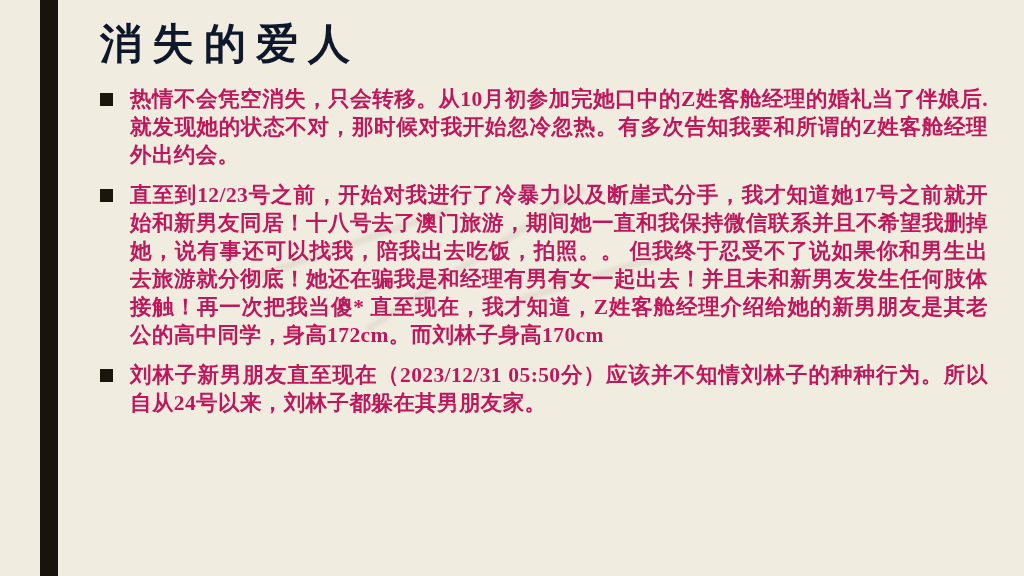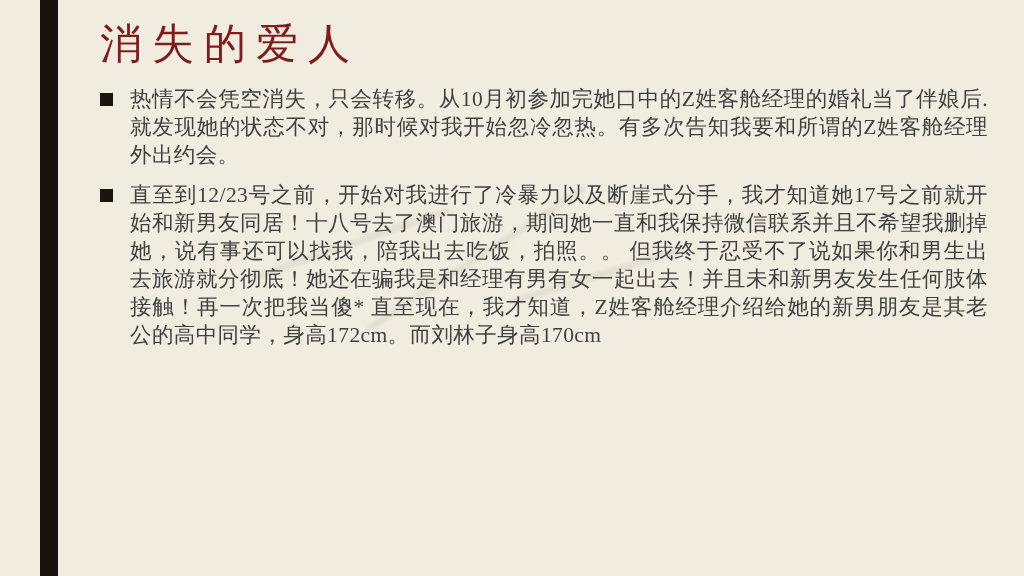--- a/index.html
+++ b/index.html
@@ -27,36 +27,37 @@
   .content {
     position: absolute;
     left: 100px;
     top: 18px;
     width: 895px;
   }
   .title {
     margin: 0 0 15px 0;
     font-size: 42px;
     line-height: 52px;
-    font-weight: 400;
+    font-weight: 700;
     letter-spacing: 10px;
-    color: #7f1d1d;
+    color: #0f172a;
   }
   .bullets {
     list-style: none;
     margin: 0;
     padding: 0;
   }
   .bullet-item {
     display: flex;
     gap: 17px;
     margin-bottom: 12px;
     font-size: 21.5px;
     line-height: 28px;
-    color: #404040;
+    color: #be185d;
+    font-weight: bold;
   }
   .bullet-square {
     flex: none;
     width: 13px;
     height: 13px;
     margin-top: 8px;
     background: #1b160d;
   }
   .bullet-text {
     width: 858px;
@@ -107,16 +108,20 @@
         <span class="bullet-square"></span>
         <span class="bullet-text">热情不会凭空消失，只会转移。从10月初参加完她口中的Z姓客舱经理的婚礼当了伴娘后.就发现她的状态不对，那时候对我开始忽冷忽热。有多次告知我要和所谓的Z姓客舱经理外出约会。</span>
       </li>
 
 
       <li class="bullet-item">
         <span class="bullet-square"></span>
         <span class="bullet-text">直至到12/23号之前，开始对我进行了冷暴力以及断崖式分手，我才知道她17号之前就开始和新男友同居！十八号去了澳门旅游，期间她一直和我保持微信联系并且不希望我删掉她，说有事还可以找我，陪我出去吃饭，拍照。。 但我终于忍受不了说如果你和男生出去旅游就分彻底！她还在骗我是和经理有男有女一起出去！并且未和新男友发生任何肢体接触！再一次把我当傻* 直至现在，我才知道，Z姓客舱经理介绍给她的新男朋友是其老公的高中同学，身高172cm。而刘林子身高170cm</span>
       </li>
 
+      <li class="bullet-item">
+        <span class="bullet-square"></span>
+        <span class="bullet-text">刘林子新男朋友直至现在（2023/12/31 05:50分）应该并不知情刘林子的种种行为。所以自从24号以来，刘林子都躲在其男朋友家。</span>
+      </li>
 
     </ul>
   </div>
 </div>
 
 </body></html>

